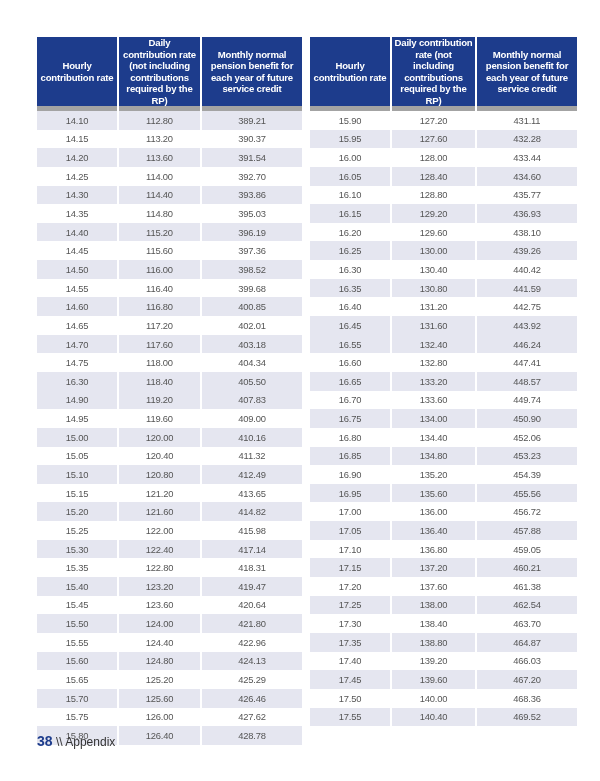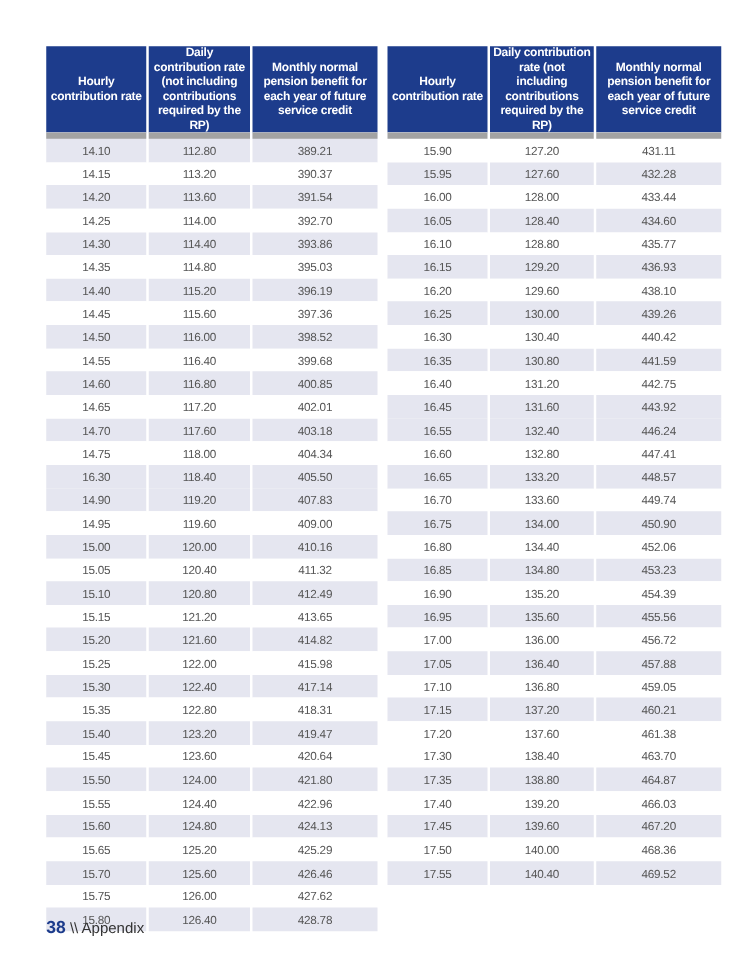--- a/index.html
+++ b/index.html
@@ -337,20 +337,25 @@
       <tr class="odd">
         <td>17.15</td>
         <td>137.20</td>
         <td>460.21</td>
       </tr>
       <tr class="even">
         <td>17.20</td>
         <td>137.60</td>
         <td>461.38</td>
       </tr>
+      <tr class="odd">
+        <td>17.25</td>
+        <td>138.00</td>
+        <td>462.54</td>
+      </tr>
       <tr class="even">
         <td>17.30</td>
         <td>138.40</td>
         <td>463.70</td>
       </tr>
       <tr class="odd">
         <td>17.35</td>
         <td>138.80</td>
         <td>464.87</td>
       </tr>

